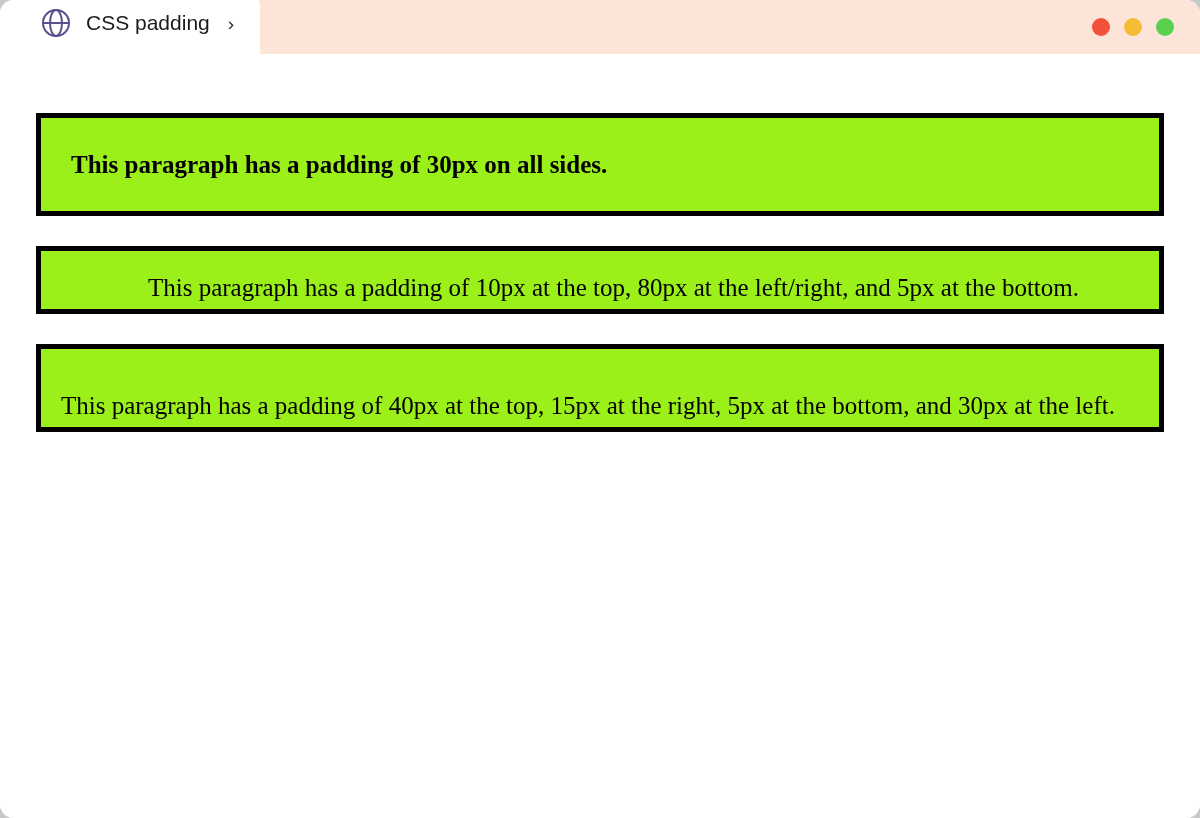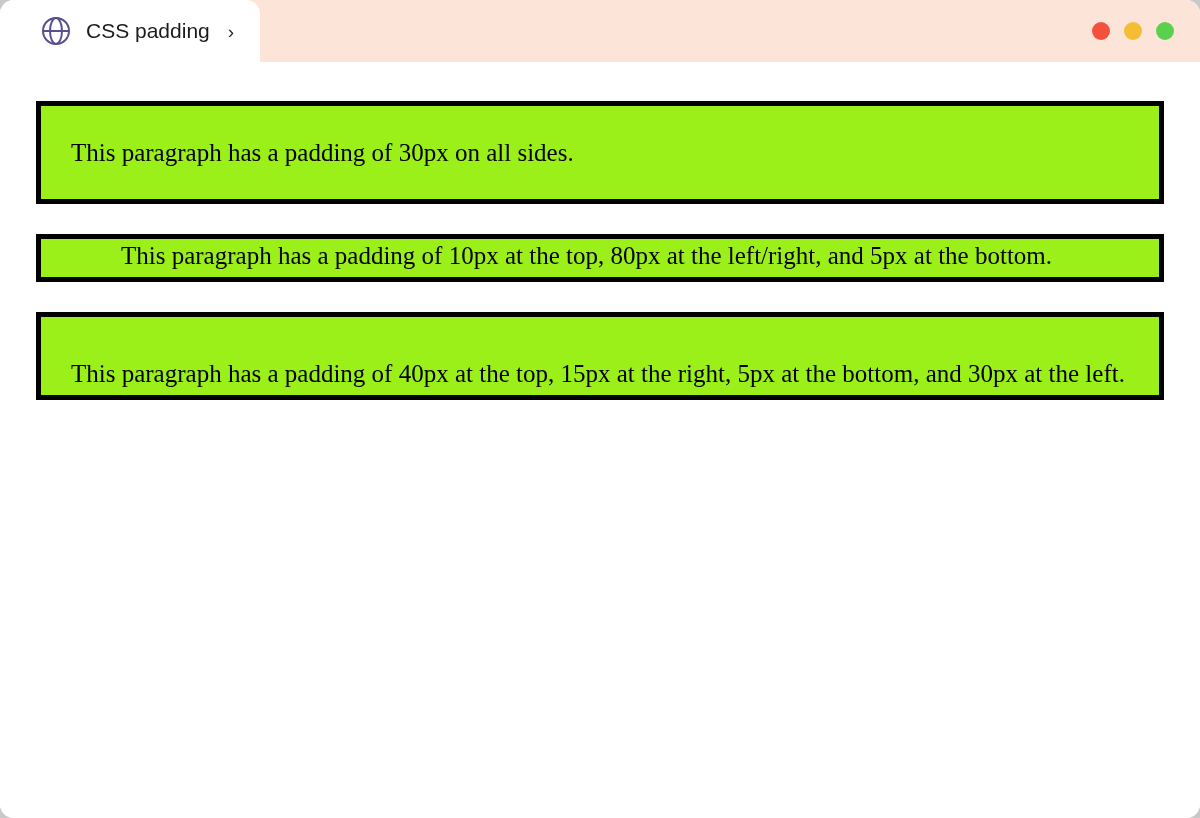--- a/index.html
+++ b/index.html
@@ -22,21 +22,21 @@
     height: 818px;
     background: #ffffff;
     border-radius: 14px;
     overflow: hidden;
     box-sizing: border-box;
   }
 
   
   .titlebar {
     position: relative;
-    height: 62px;
+    height: 54px;
     background: #fce5d8;
     display: flex;
     align-items: flex-end;
     box-sizing: border-box;
   }
 
   .tab {
     display: flex;
     align-items: center;
     height: 62px;
@@ -94,36 +94,36 @@
     padding: 0;
     box-sizing: border-box;
   }
 
   .demo-box {
     margin: 0 36px 30px 36px;
     border: 5px solid #000000;
     background: #ffffff;
     box-sizing: border-box;
   }
-  .demo-box:first-child { margin-top: 39px; }
+  .demo-box:first-child { margin-top: 59px; font-weight: bold; }
 
   .para {
     margin: 0;
     background: #9cf019;
     color: #000000;
     font-family: "Liberation Serif", serif;
     font-size: 25px;
     line-height: 1.32;
     box-sizing: border-box;
   }
 
   .p30    { padding: 30px; }
   .p1040  { padding: 10px 40px; }
-  .p10805 { padding: 0 80px 5px 80px; }
-  .p401553 { padding: 40px 15px 5px 30px; }
+  .p10805 { padding: 20px 80px 5px 80px; text-align: right; }
+  .p401553 { padding: 40px 15px 5px 20px; }
 </style>
 </head>
 <body>
 
 <div class="browser-window">
 
   <div class="titlebar">
 
     <div class="tab">
       <span class="globe-icon">

